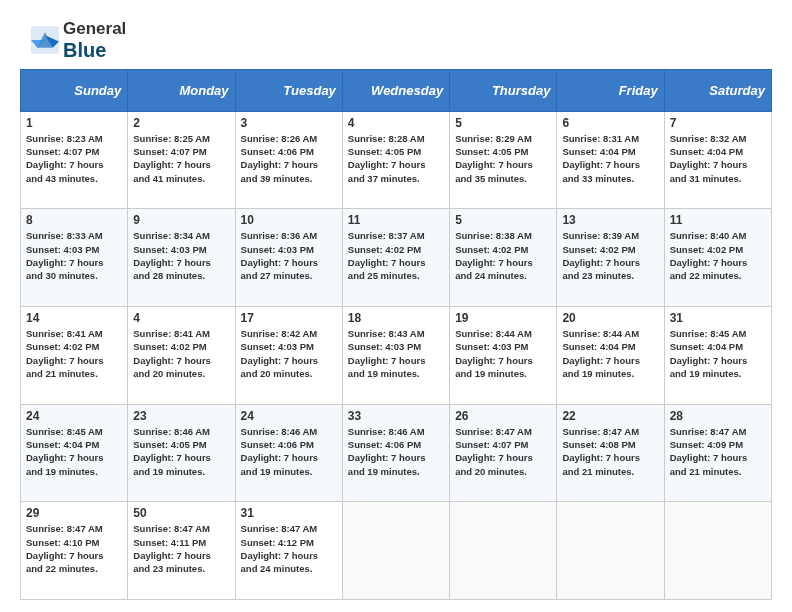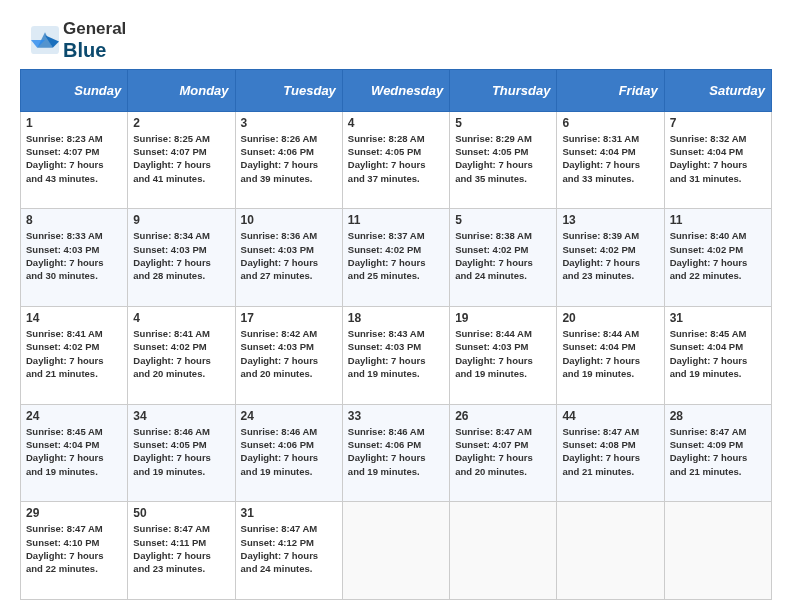--- a/index.html
+++ b/index.html
@@ -221,37 +221,37 @@
             <span class="day-num">31</span>
             <div class="day-info">Sunrise: 8:45 AM<br>Sunset: 4:04 PM<br>Daylight: 7 hours<br>and 19 minutes.</div>
           </td>
         </tr>
         <tr>
           <td>
             <span class="day-num">24</span>
             <div class="day-info">Sunrise: 8:45 AM<br>Sunset: 4:04 PM<br>Daylight: 7 hours<br>and 19 minutes.</div>
           </td>
           <td>
-            <span class="day-num">34</span>
+            <span class="day-num">23</span>
             <div class="day-info">Sunrise: 8:46 AM<br>Sunset: 4:05 PM<br>Daylight: 7 hours<br>and 19 minutes.</div>
           </td>
           <td>
             <span class="day-num">24</span>
             <div class="day-info">Sunrise: 8:46 AM<br>Sunset: 4:06 PM<br>Daylight: 7 hours<br>and 19 minutes.</div>
           </td>
           <td>
             <span class="day-num">33</span>
             <div class="day-info">Sunrise: 8:46 AM<br>Sunset: 4:06 PM<br>Daylight: 7 hours<br>and 19 minutes.</div>
           </td>
           <td>
             <span class="day-num">26</span>
             <div class="day-info">Sunrise: 8:47 AM<br>Sunset: 4:07 PM<br>Daylight: 7 hours<br>and 20 minutes.</div>
           </td>
           <td>
-            <span class="day-num">44</span>
+            <span class="day-num">22</span>
             <div class="day-info">Sunrise: 8:47 AM<br>Sunset: 4:08 PM<br>Daylight: 7 hours<br>and 21 minutes.</div>
           </td>
           <td>
             <span class="day-num">28</span>
             <div class="day-info">Sunrise: 8:47 AM<br>Sunset: 4:09 PM<br>Daylight: 7 hours<br>and 21 minutes.</div>
           </td>
         </tr>
         <tr>
           <td>
             <span class="day-num">29</span>

